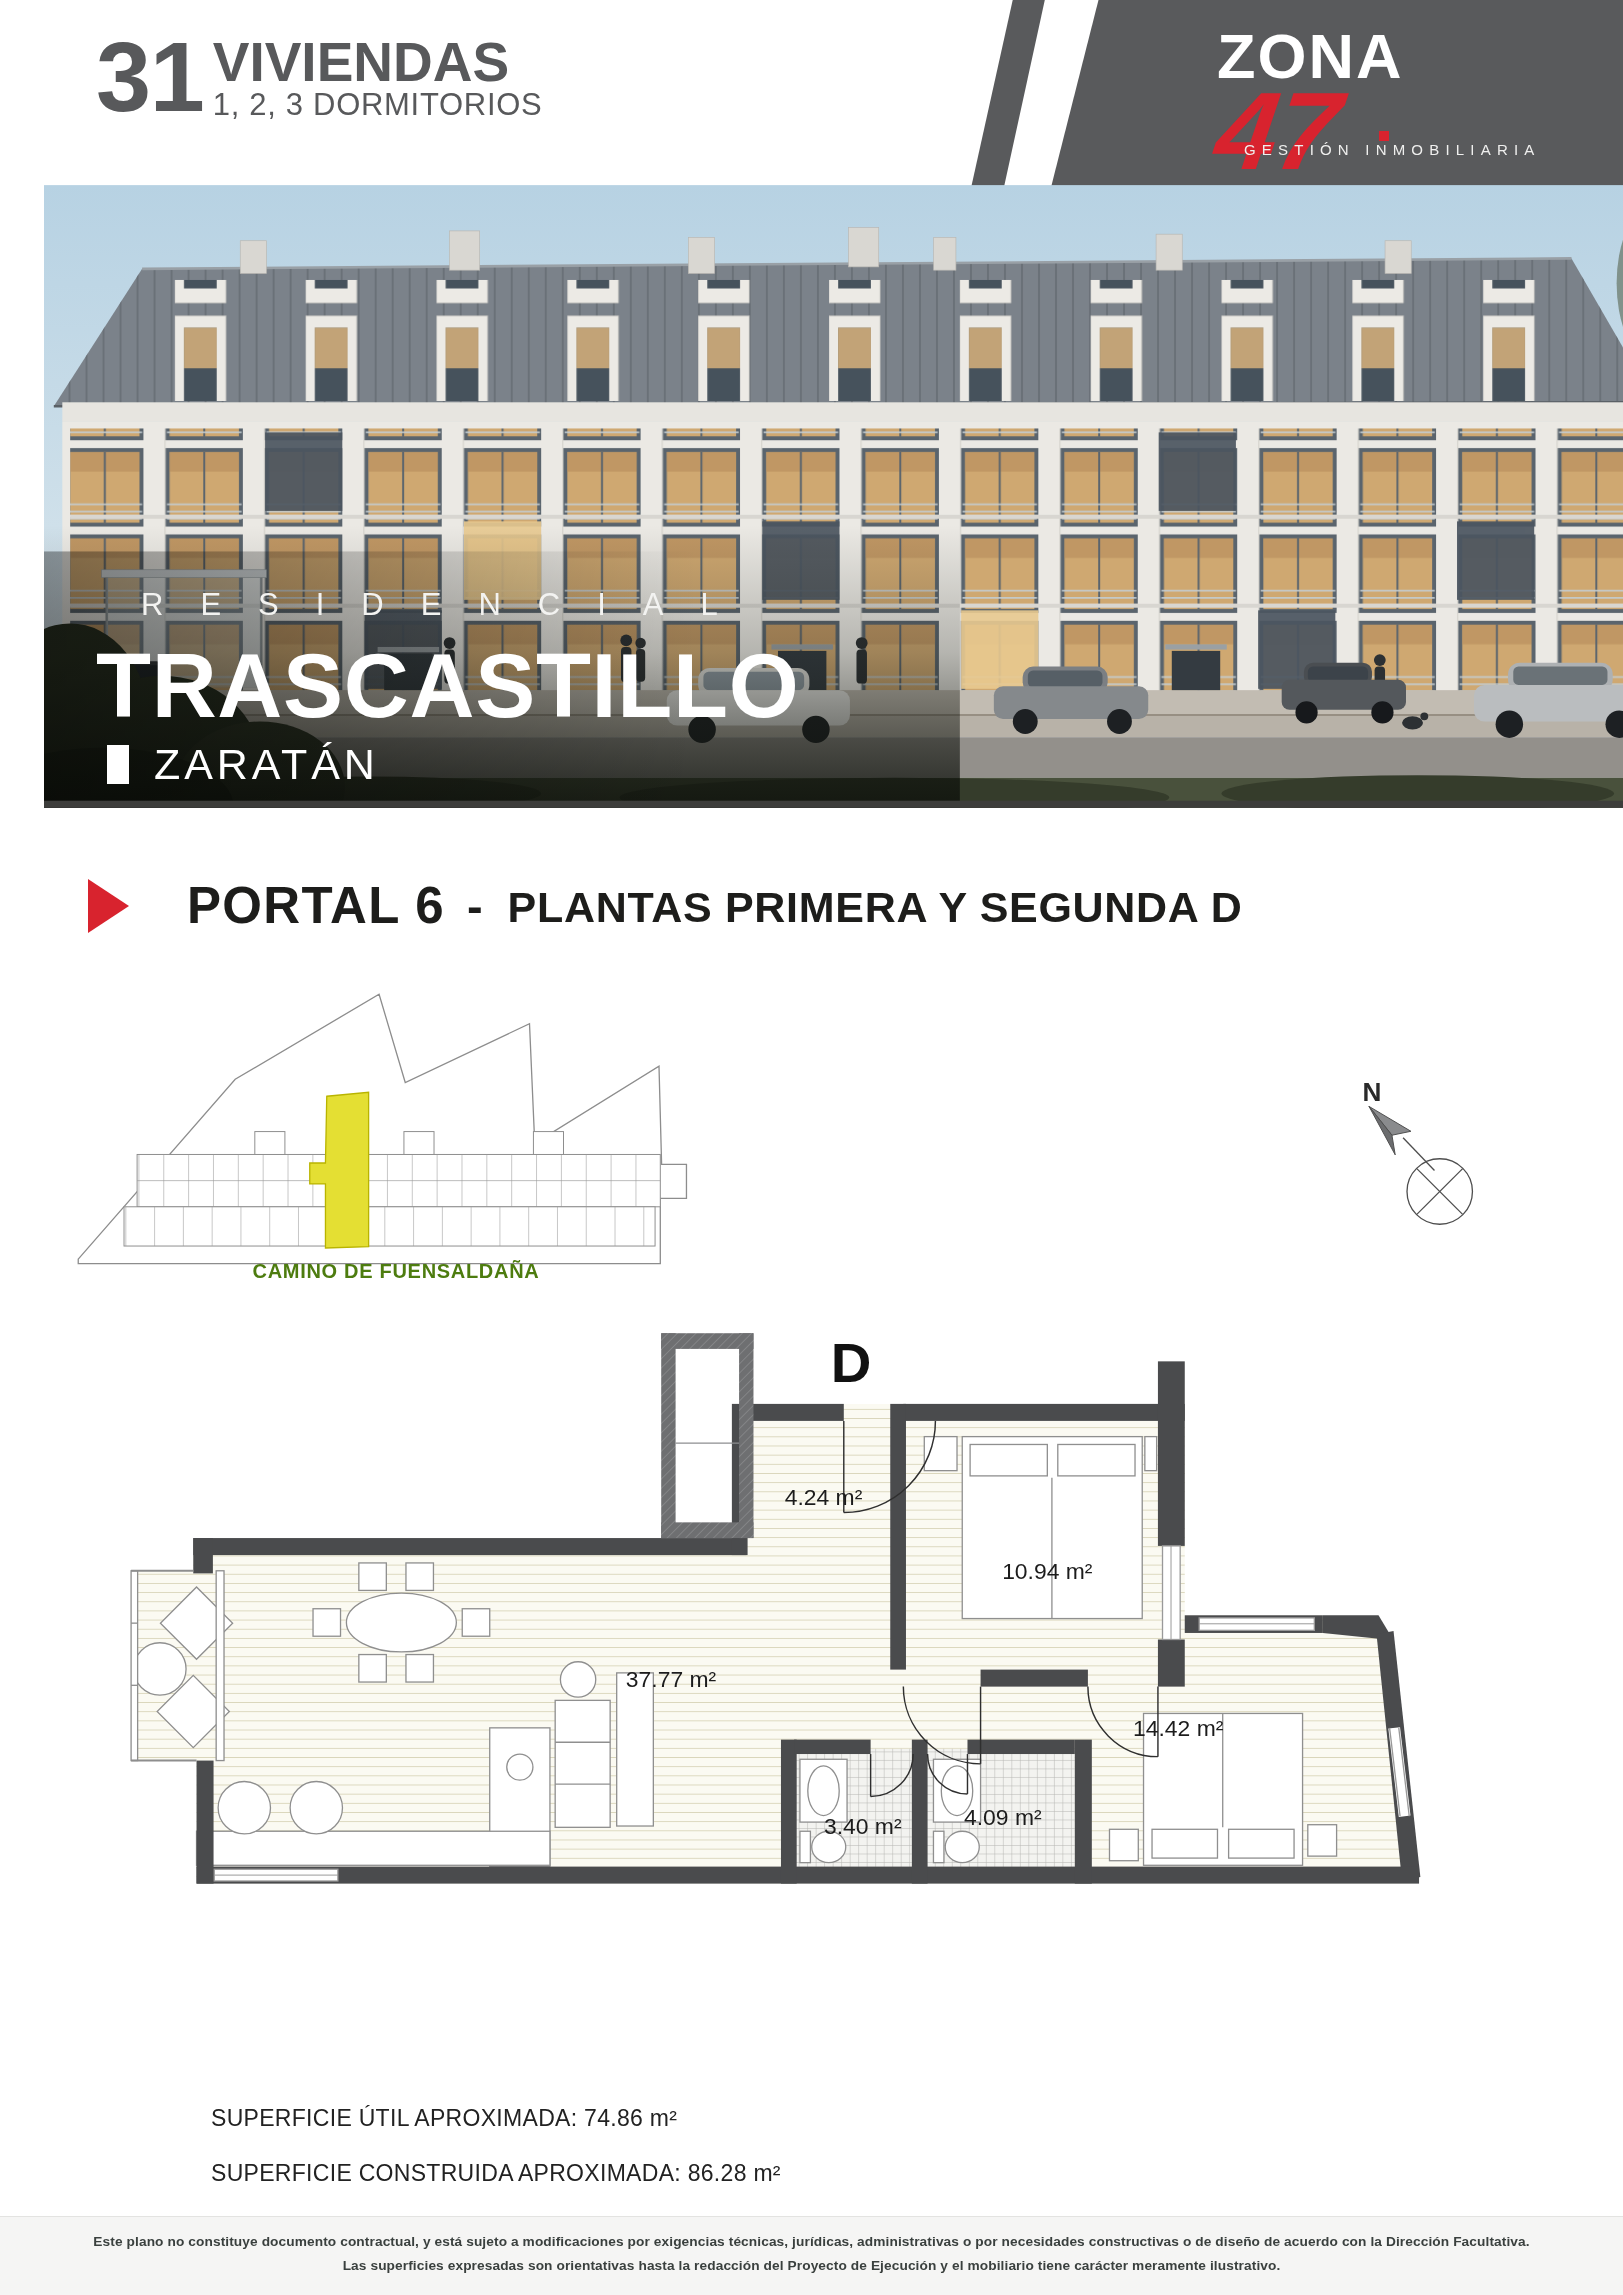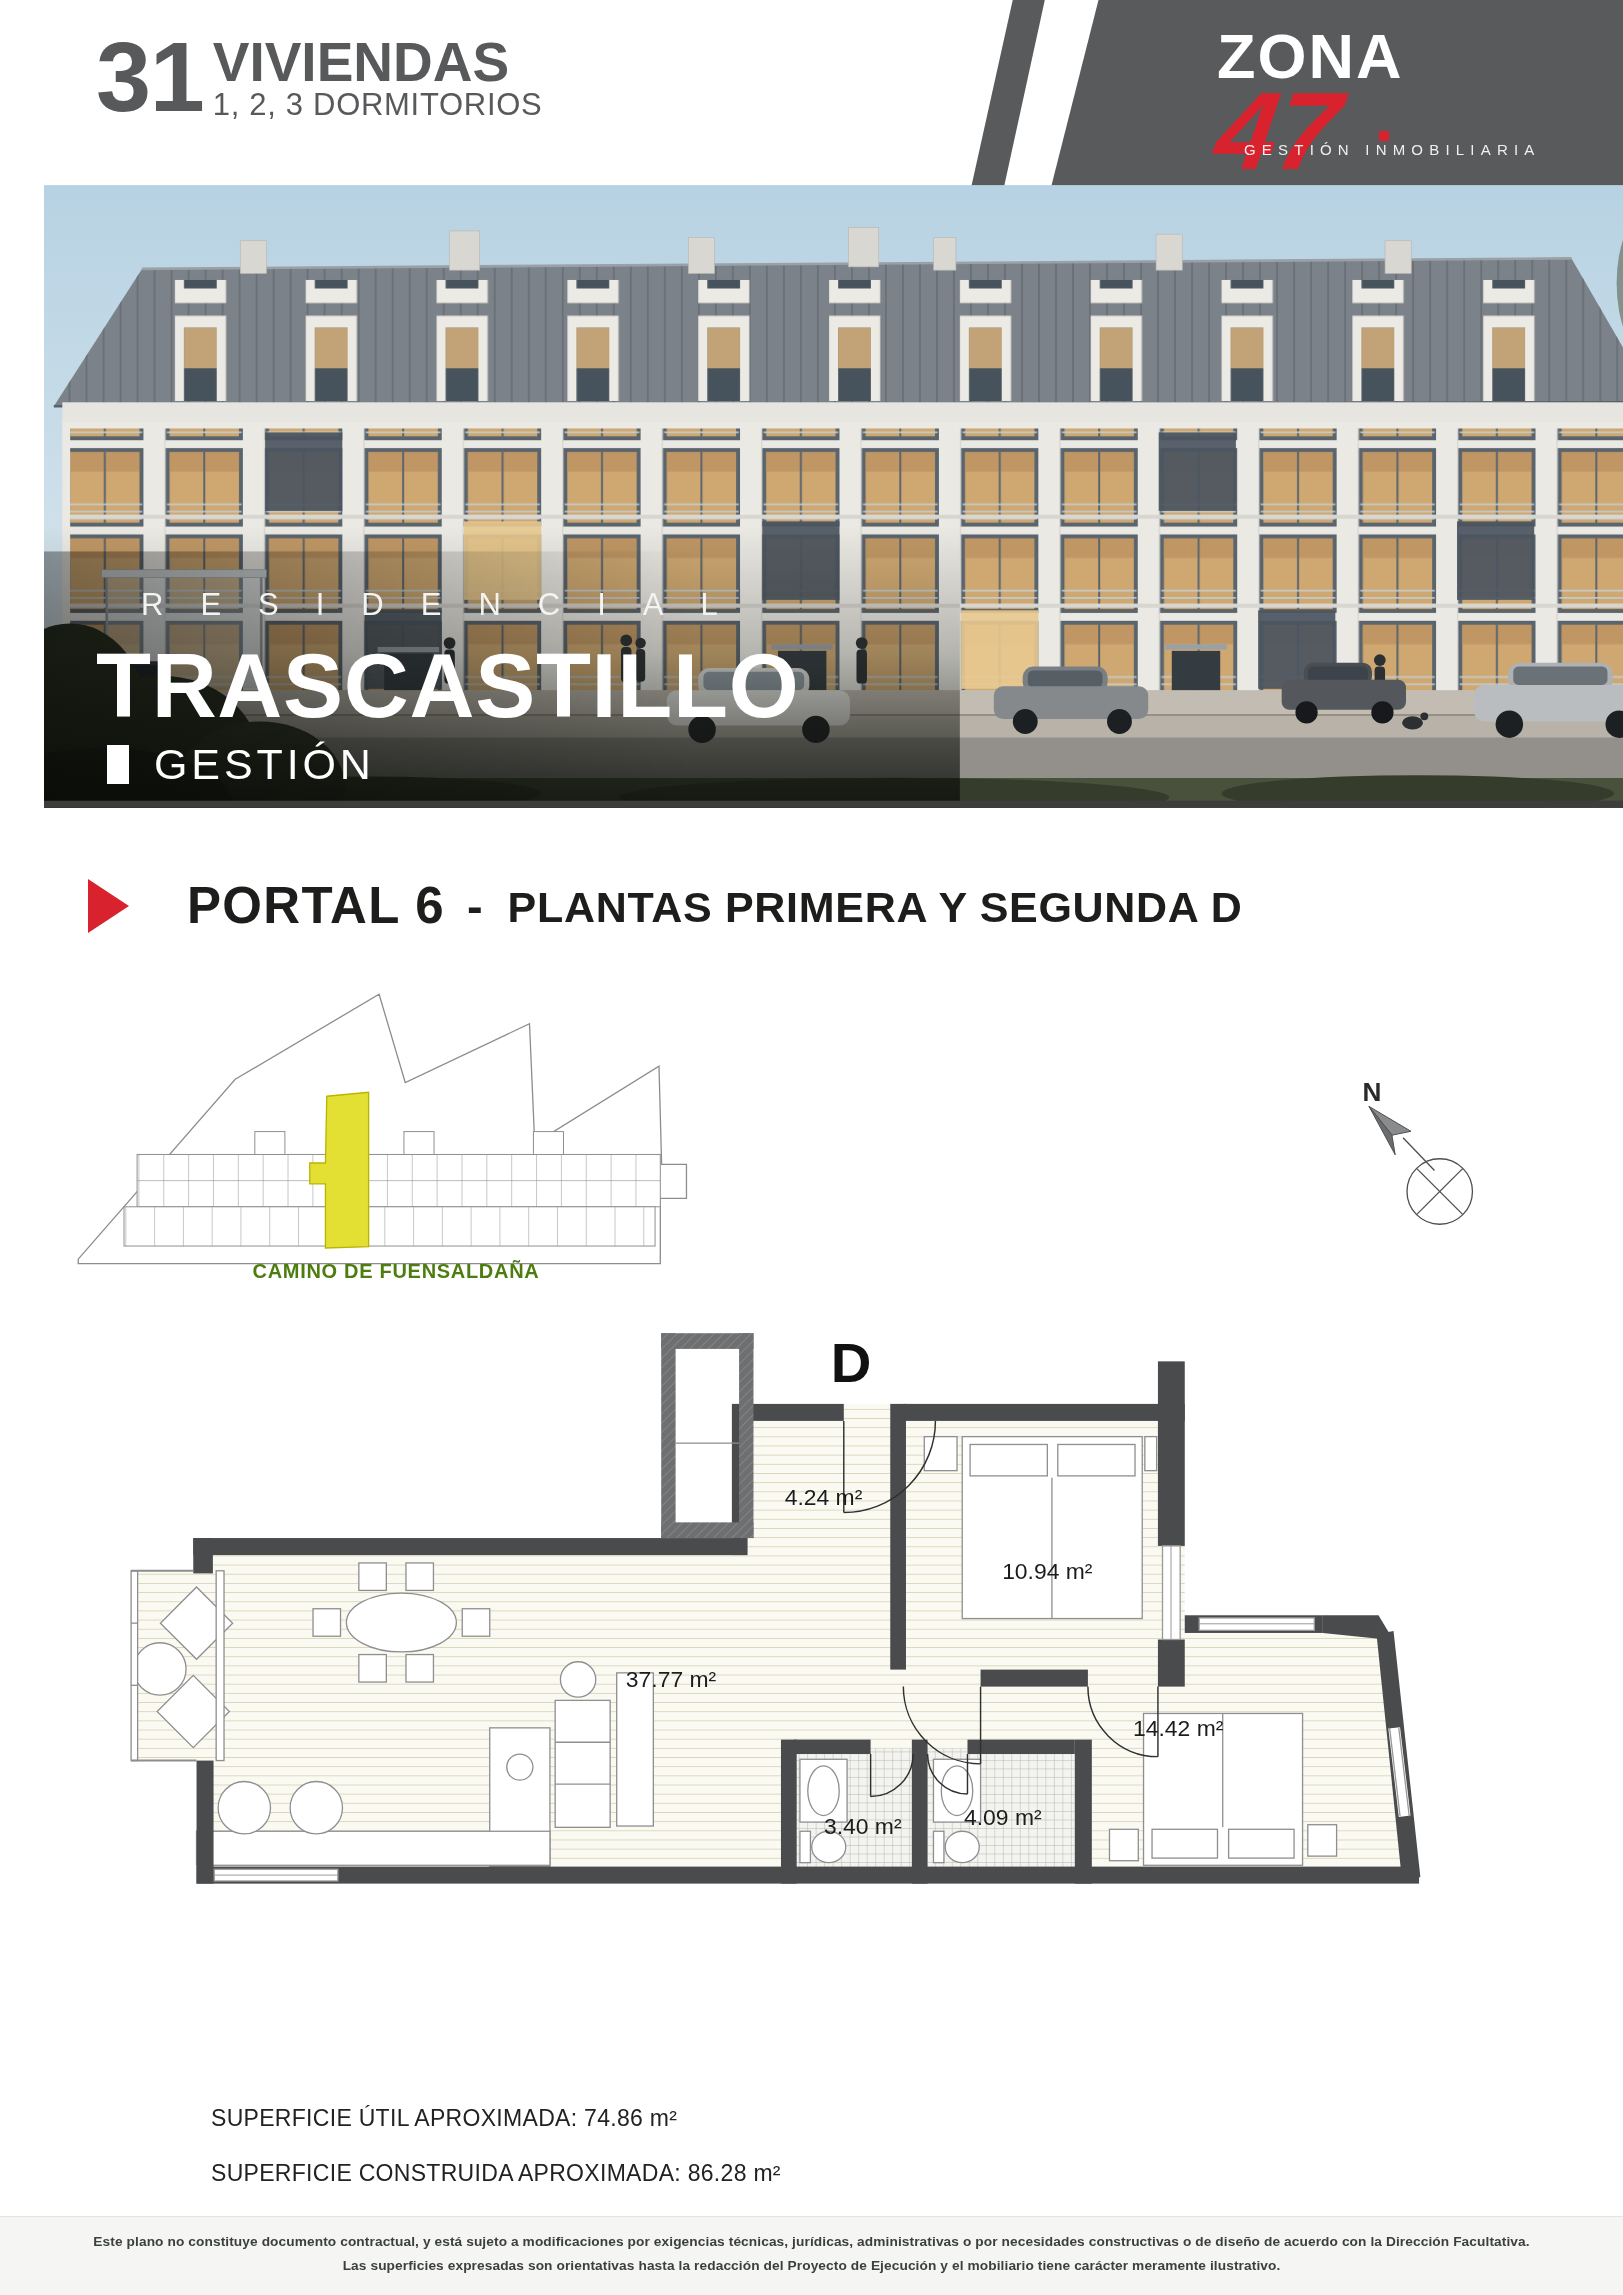--- a/index.html
+++ b/index.html
@@ -273,21 +273,21 @@
 
     <rect x="0" y="520" width="1400" height="432" fill="url(#fadeV)"></rect>
     <rect x="0" y="560" width="1000" height="392" fill="url(#fadeH)" opacity="0.7"></rect>
     <rect x="0" y="941" width="2481" height="11" fill="#3d3d3b"></rect>
   </svg>
 
   <div class="hero-kicker">RESIDENCIAL</div>
   <div class="hero-title">TRASCASTILLO</div>
   <div class="hero-loc">
     <span class="loc-sq"></span>
-    <span class="loc-tx">GESTIÓN</span>
+    <span class="loc-tx">ZARATÁN</span>
   </div>
 </div>
 
 <div class="sect">
   <span class="tri"></span>
   <span class="sect-portal">PORTAL 6</span>
   <span class="sect-dash">-</span>
   <span class="sect-plantas">PLANTAS PRIMERA Y SEGUNDA D</span>
 </div>
 

